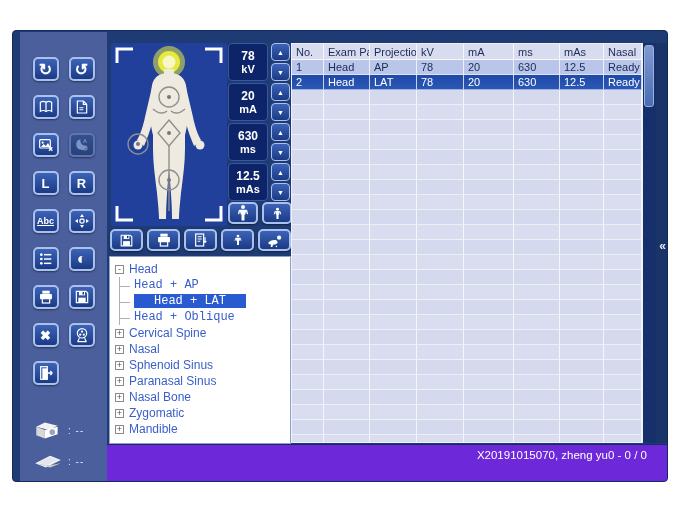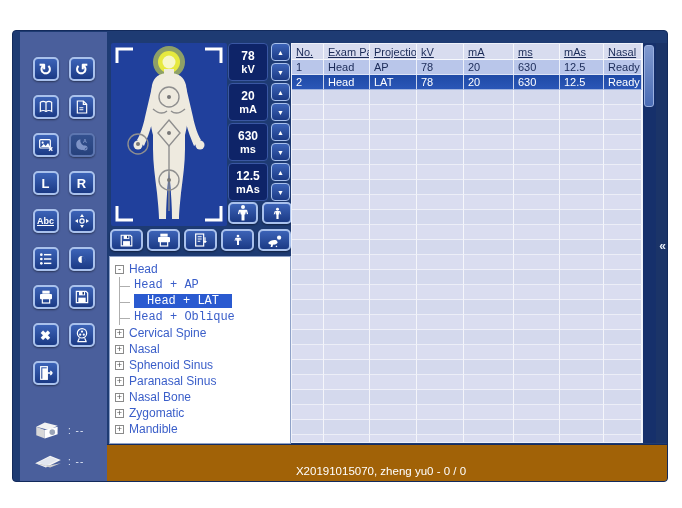--- a/index.html
+++ b/index.html
@@ -52,47 +52,47 @@
   
   #tree-panel { position:absolute; left:96px; top:225px; width:182px; height:188px;
                 background:#ffffff; border:1px solid #8fa2c8; padding:4px 2px; overflow:hidden;
                 font-size:12px; color:#3a5ec9; }
   .troot { display:flex; align-items:center; gap:5px; padding:1px 0 1px 3px; cursor:pointer; }
   .tbox { width:9px; height:9px; border:1px solid #8a8a8a; background:#fff; color:#555;
           font-size:9px; line-height:7px; text-align:center; flex:0 0 auto; }
   .tkids { margin-left:7px; border-left:1px solid #aeaeae; }
   .tchild { position:relative; padding:1px 0 1px 14px; cursor:pointer;font-family:Liberation Mono, monospace; }
   .tchild::before { content:""; position:absolute; left:0; top:9px; width:10px; height:1px; background:#aeaeae; }
-  .tsel { background:#2a5ad0; color:#fff; padding:0 13px; }
+  .tsel { background:#2a5ad0; color:#fff; padding:0 20px; }
 
   
   #table-panel { position:absolute; left:278px; top:12px; width:352px; height:400px;
                  background:#d4d9ed; border:1px solid #eef1fa; overflow:hidden; }
   .trow { display:grid; grid-template-columns:32px 46px 47px 47px 50px 46px 44px auto;
           height:15px; font-size:11px; color:#1b2b58; }
   .trow > div { padding:0 0 0 4px; line-height:15px; border-right:1px solid rgba(255,255,255,.75);
                 border-bottom:1px solid rgba(255,255,255,.55); overflow:hidden; white-space:nowrap; }
-  .thead { height:16px; background:#d8dcef;text-decoration:underline; }
+  .thead { height:16px; background:#d8dcef; }
   .thead > div { line-height:16px; border-bottom:1px solid #f6f8fd; }
   .rdata0 { background:#b9c6ea; cursor:pointer; }
   .rdata-sel { background:linear-gradient(#1f4aa6,#2b57b8); color:#fff; cursor:pointer; }
   .rempty0 { background:#d4d9ed; } .rempty1 { background:#daddf0; }
 
   #scrollbar { position:absolute; left:630px; top:12px; width:13px; height:400px; background:#16306b; }
   #scroll-thumb { position:absolute; left:1px; top:2px; width:10px; height:62px; border-radius:3px;
                   border:1px solid #9ab0e0; background:linear-gradient(#8099cf,#4a6cb4); cursor:pointer; }
 
   #collapse-strip { position:absolute; left:643px; top:12px; width:13px; height:400px; background:#1b3468; }
   #collapse-handle { position:absolute; left:0; top:196px; width:13px; text-align:center;
                      color:#e8eef8; font-size:12px; font-weight:bold; cursor:pointer; }
 
   
   #status-bar { position:absolute; left:94px; top:413px; width:562px; height:37px;
-                background:#a16207; border-top:1px solid #152c60; color:#fff; font-size:11.5px;
-                display:flex; justify-content:center; padding:20px 22px 0 8px; }
+                background:#6d28d9; border-top:1px solid #152c60; color:#fff; font-size:11.5px;
+                display:flex; justify-content:flex-end; padding:4px 22px 0 8px; }
 </style>
 </head>
 <body>
 
 <div id="window">
 
   <div id="toolbar">
     <div id="toolbar-grid">
         <div class="btn glyph-lg">↻</div>
         <div class="btn glyph-lg">↺</div>

